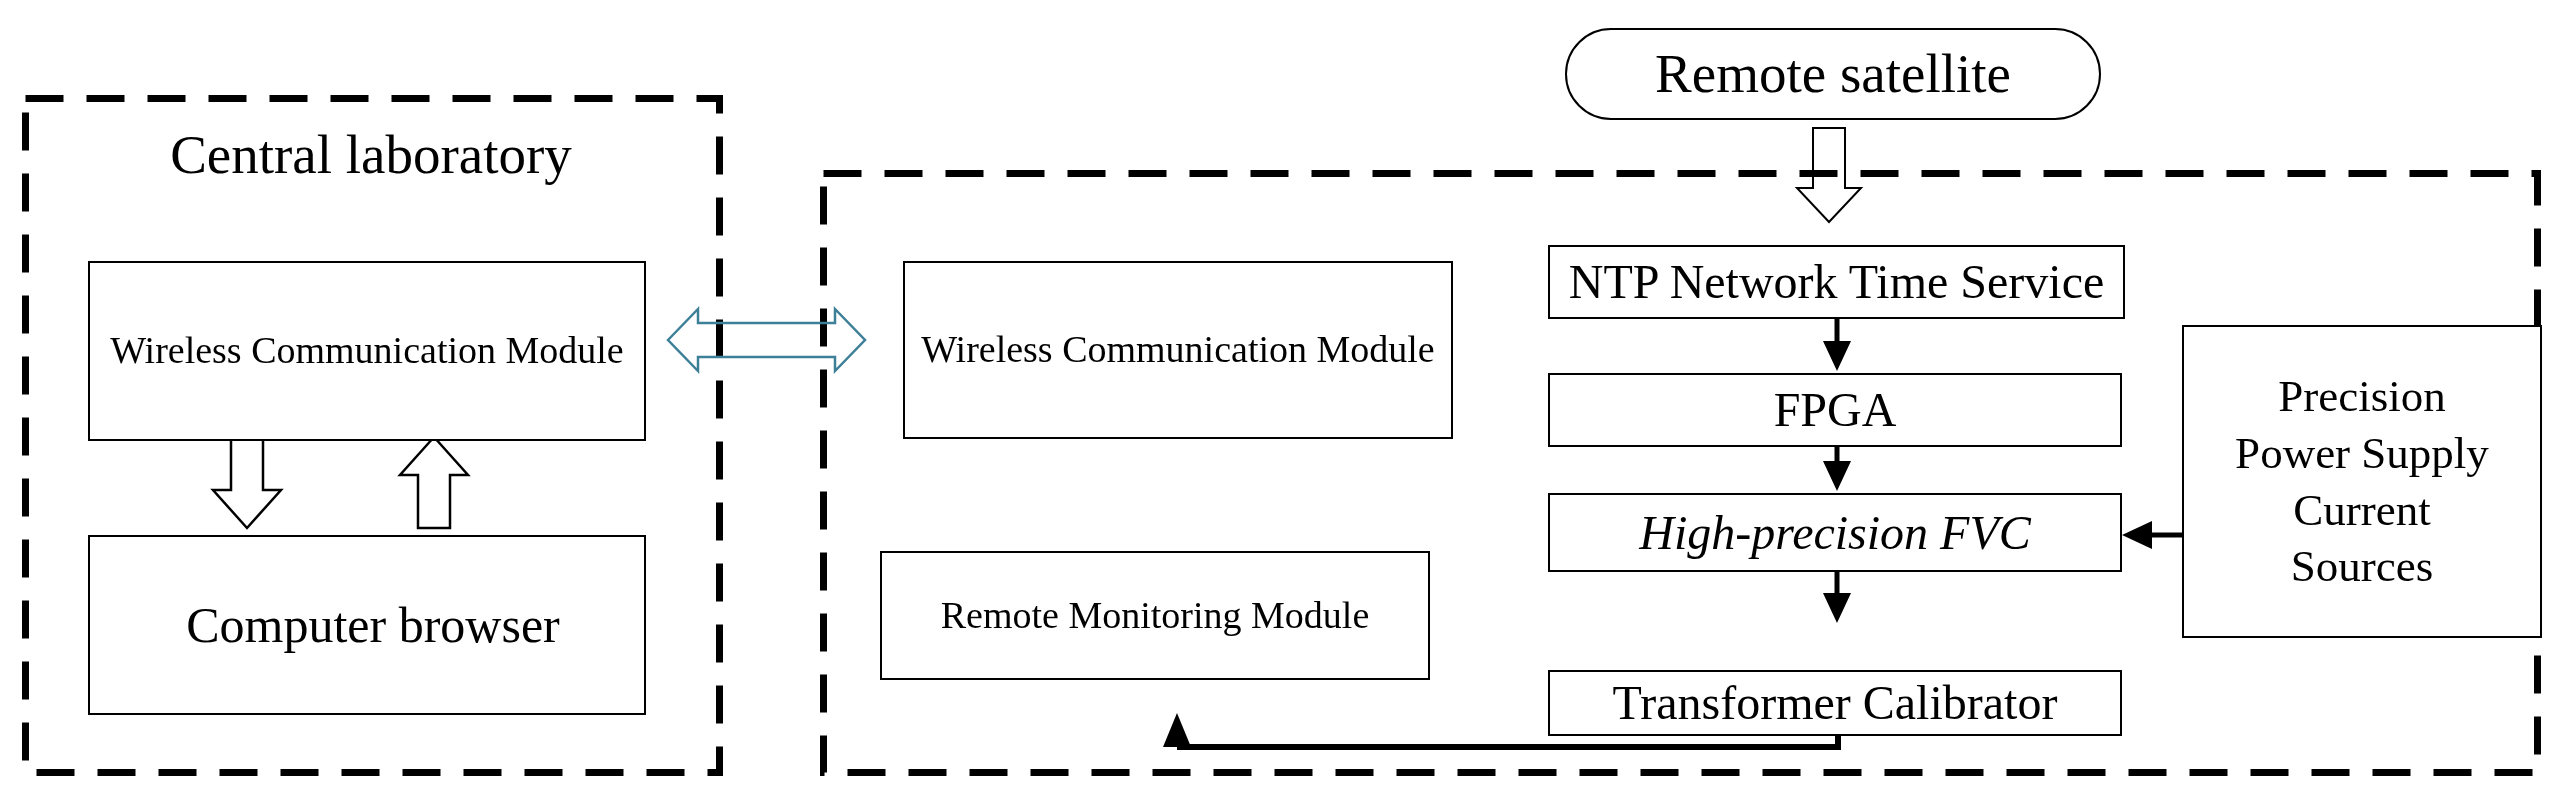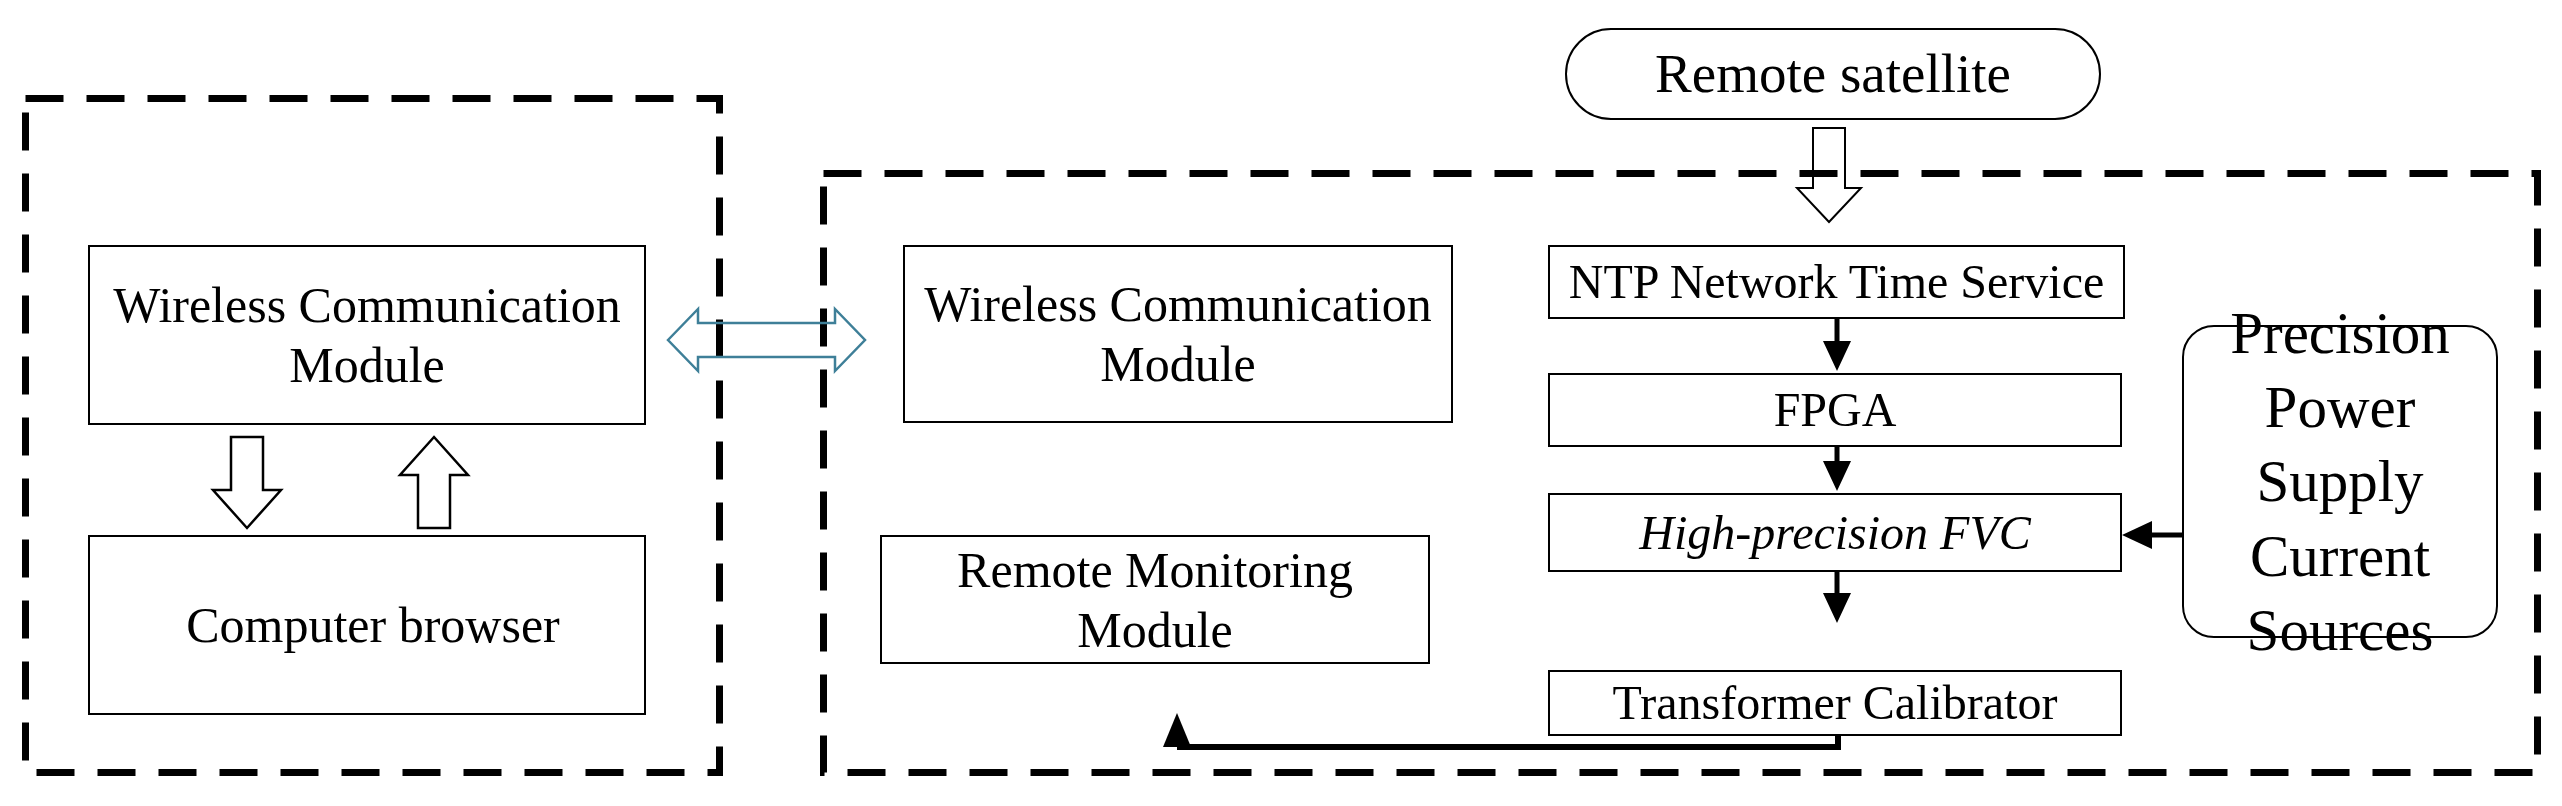--- a/index.html
+++ b/index.html
@@ -14,41 +14,41 @@
   #connector-layer{position:absolute;left:0;top:0;width:2562px;height:806px;}
   .box{
     position:absolute;
     border:2px solid #000;
     background:#fff;
     display:flex;align-items:center;justify-content:center;
     text-align:center;
     box-sizing:border-box;
     line-height:1.2;
   }
-  .module-box{font-size:50px;}
+  .module-box{font-size:38px;margin-top:16px;}
   .process-box{font-size:48px;white-space:nowrap;}
   .module-box .inner{display:block;}
   .plain-label{
     position:absolute;
     display:flex;align-items:center;justify-content:center;
     text-align:center;white-space:nowrap;
   }
   #central-lab-title{left:22px;top:112px;width:698px;height:84px;font-size:55px;}
   #lab-wireless-box{left:88px;top:245px;width:558px;height:180px;}
   #lab-wireless-box .inner{max-width:520px;}
   #computer-browser-box{left:88px;top:535px;width:558px;height:180px;font-size:50px;white-space:nowrap;padding-left:12px;}
   #station-wireless-box{left:903px;top:245px;width:550px;height:178px;}
   #station-wireless-box .inner{max-width:520px;}
   #remote-monitoring-box{left:880px;top:535px;width:550px;height:129px;}
   #remote-monitoring-box .inner{max-width:450px;}
   #ntp-box{left:1548px;top:245px;width:577px;height:74px;}
   #fpga-box{left:1548px;top:373px;width:574px;height:74px;}
   #fvc-box{left:1548px;top:493px;width:574px;height:79px;font-style:italic;}
   #calibrator-box{left:1548px;top:625px;width:574px;height:66px;margin-top:45px;}
-  #power-supply-box{left:2182px;top:325px;width:316px;height:313px;font-size:59px;line-height:1.26;border-radius:32px;}
+  #power-supply-box{left:2182px;top:325px;width:360px;height:313px;font-size:45px;line-height:1.26;}
   #power-supply-box .inner{max-width:272px;}
   #beidou-node{
     left:1565px;top:28px;width:536px;height:92px;
     border-radius:46px;
     font-size:55px;white-space:nowrap;
   }
 </style>
 </head>
 <body>
 
@@ -87,20 +87,21 @@
       <line x1="2182" y1="535" x2="2150" y2="535" stroke="#000000" stroke-width="5"></line>
       <polygon points="2152,521 2152,549 2122,535" fill="#000000"></polygon>
     </g>
 
     <g>
       <polyline points="1838,700 1838,747 1177,747" fill="none" stroke="#000000" stroke-width="6"></polyline>
       <polygon points="1163,747 1191,747 1177,713" fill="#000000"></polygon>
     </g>
   </svg>
 
+  <div class="plain-label" id="central-lab-title">Central laboratory</div>
 
   <div class="box module-box" id="lab-wireless-box">
     <span class="inner">Wireless Communication Module</span>
   </div>
 
   <div class="box" id="computer-browser-box">
     <span class="inner">Computer browser</span>
   </div>
 
   <div class="box" id="beidou-node">

